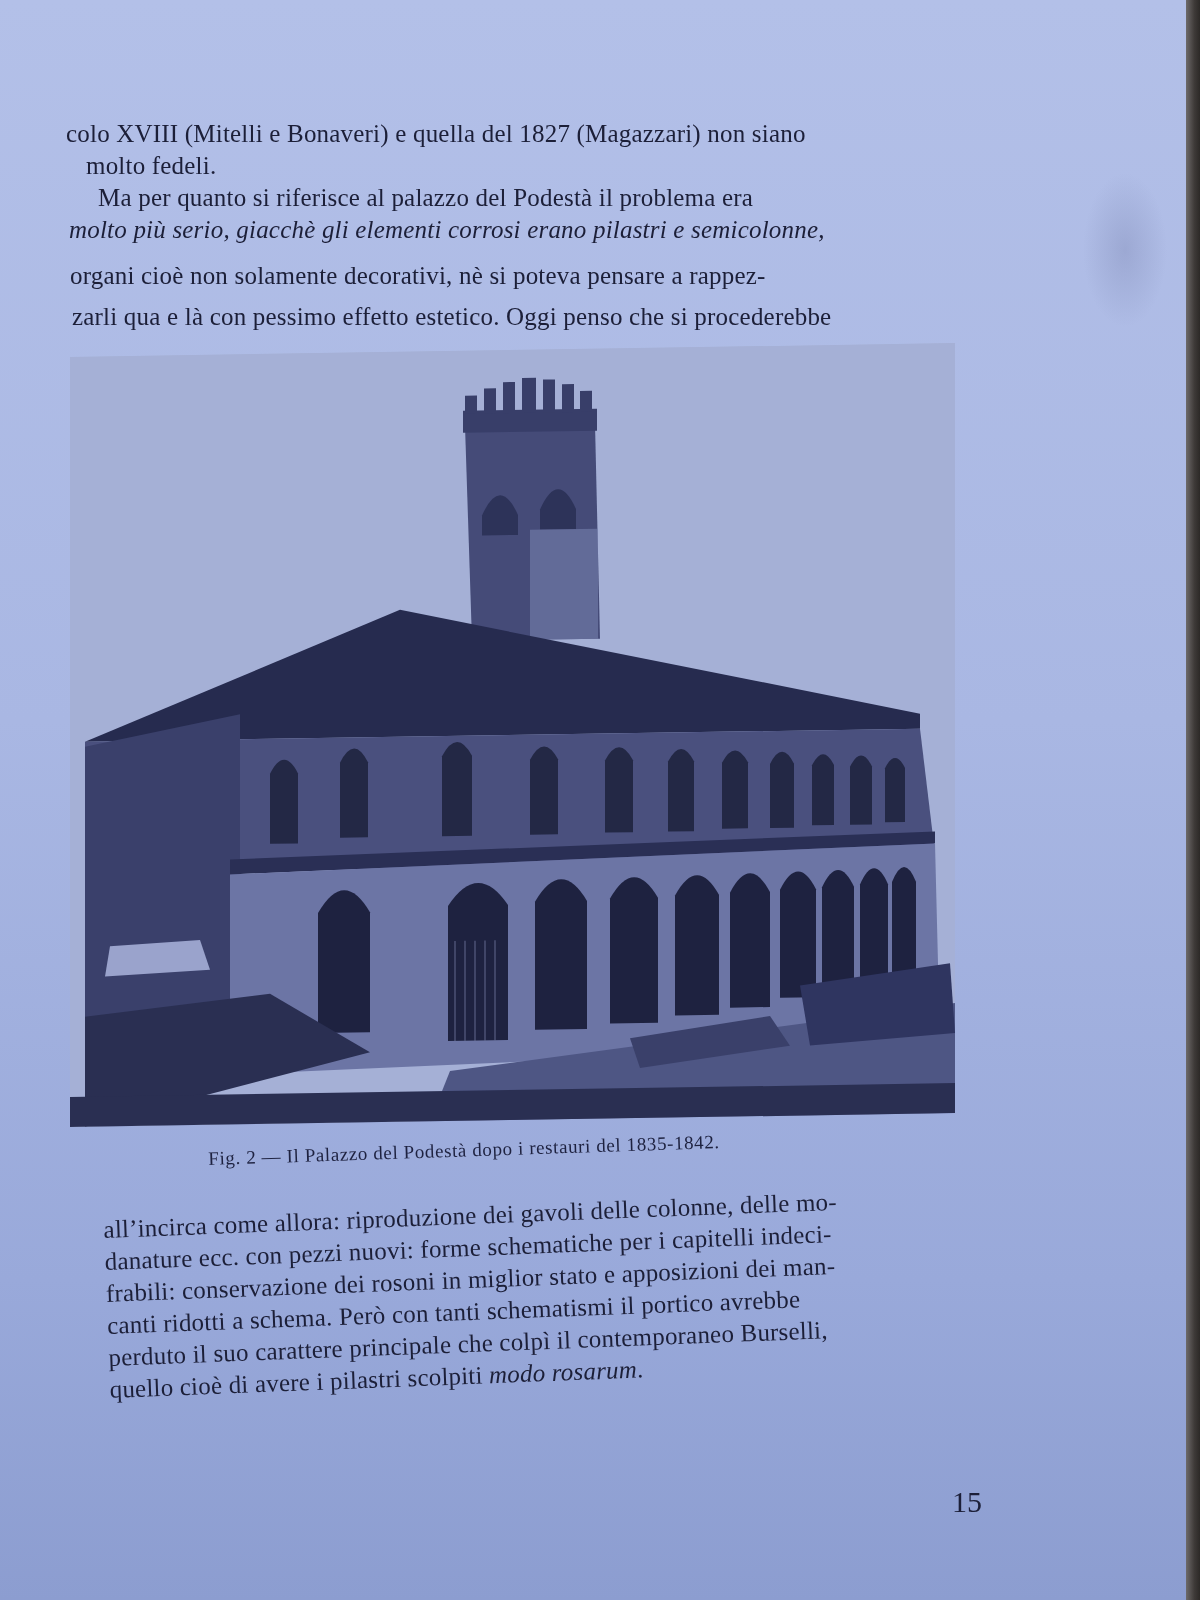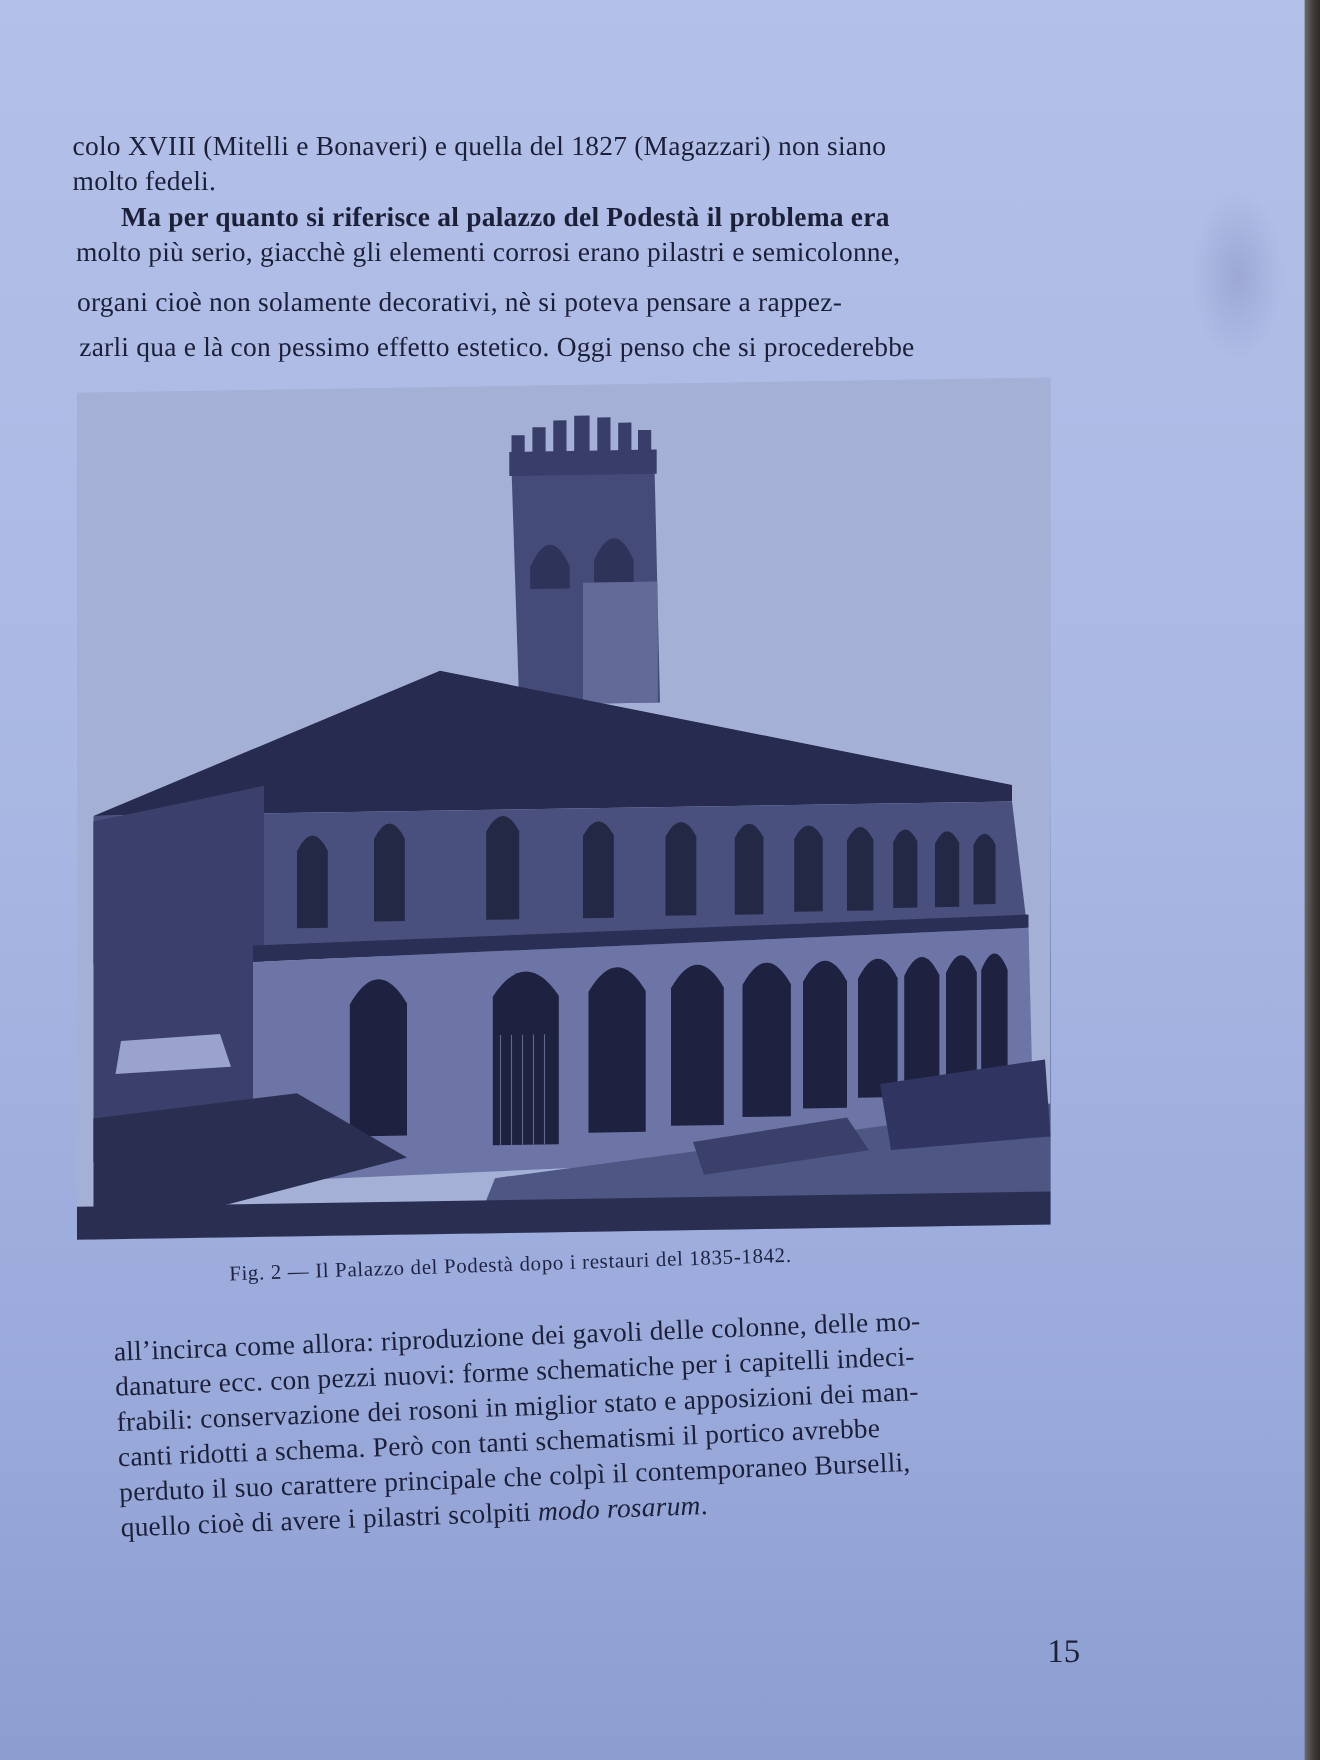--- a/index.html
+++ b/index.html
@@ -88,23 +88,23 @@
   </style>
 </head>
 <body>
 
 <div class="page">
 
   <div class="speck"></div>
 
   <div class="text-block" id="top-text">
     <div class="line" style="top:0px;">colo XVIII (Mitelli e Bonaveri) e quella del 1827 (Magazzari) non siano</div>
-    <div class="line" style="top:32px;">molto fedeli.</div>
-    <div class="line" style="top:64px; left:44px;font-weight:bold;">Ma per quanto si riferisce al palazzo del Podestà il problema era</div>
-    <div class="line" style="top:96px; left:3px;">molto più serio, giacchè gli elementi corrosi erano pilastri e semicolonne,</div>
+    <div class="line" style="top:32px;margin-left:20px;">molto fedeli.</div>
+    <div class="line" style="top:64px; left:32px;">Ma per quanto si riferisce al palazzo del Podestà il problema era</div>
+    <div class="line" style="top:96px; left:3px;font-style:italic;">molto più serio, giacchè gli elementi corrosi erano pilastri e semicolonne,</div>
     <div class="line" style="top:128px; left:4px;margin-top:14px;">organi cioè non solamente decorativi, nè si poteva pensare a rappez-</div>
     <div class="line" style="top:160px; left:6px;margin-top:23px;">zarli qua e là con pessimo effetto estetico. Oggi penso che si procederebbe</div>
   </div>
 
   <div class="figure-photo">
     <svg width="885" height="770" viewBox="0 0 885 770" xmlns="http://www.w3.org/2000/svg">
 
       <rect x="0" y="0" width="885" height="770" fill="#a5b0d6"></rect>
 
       <polygon points="395,75 525,75 530,290 402,290" fill="#454b78"></polygon>

